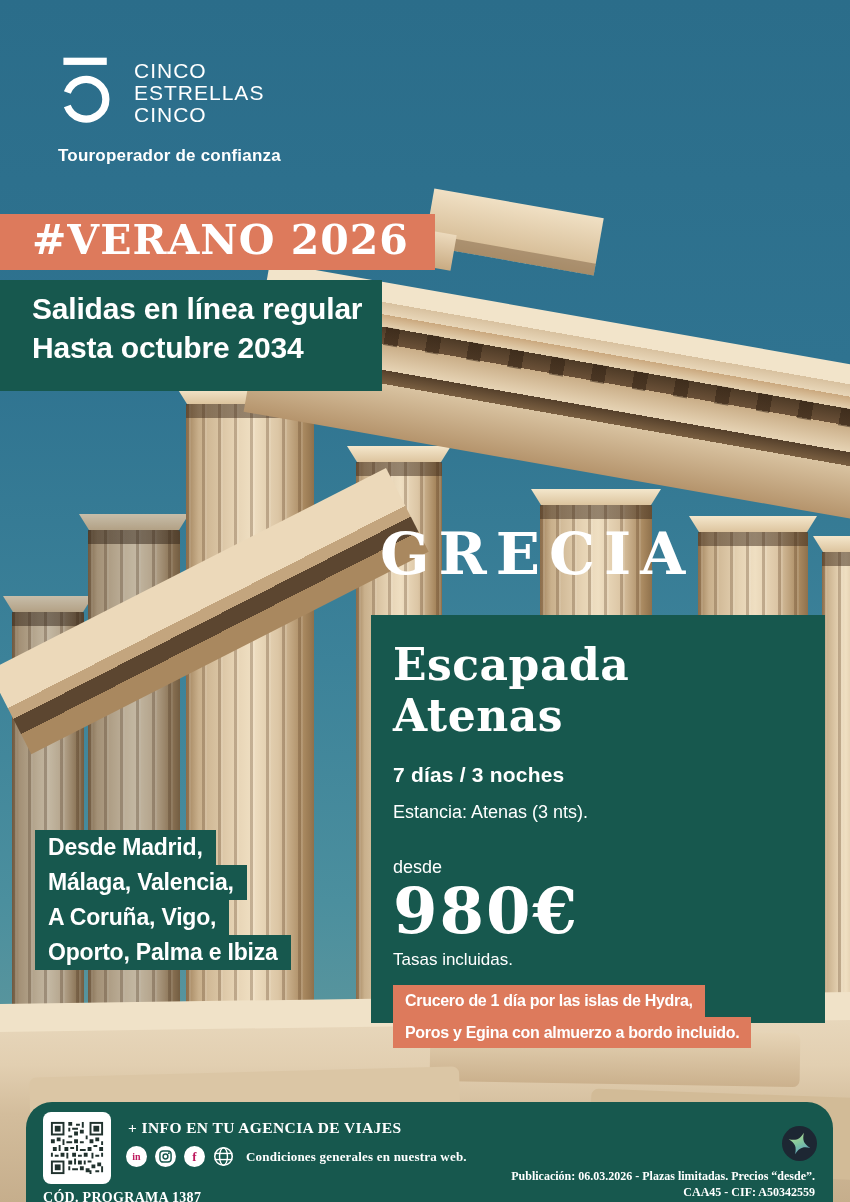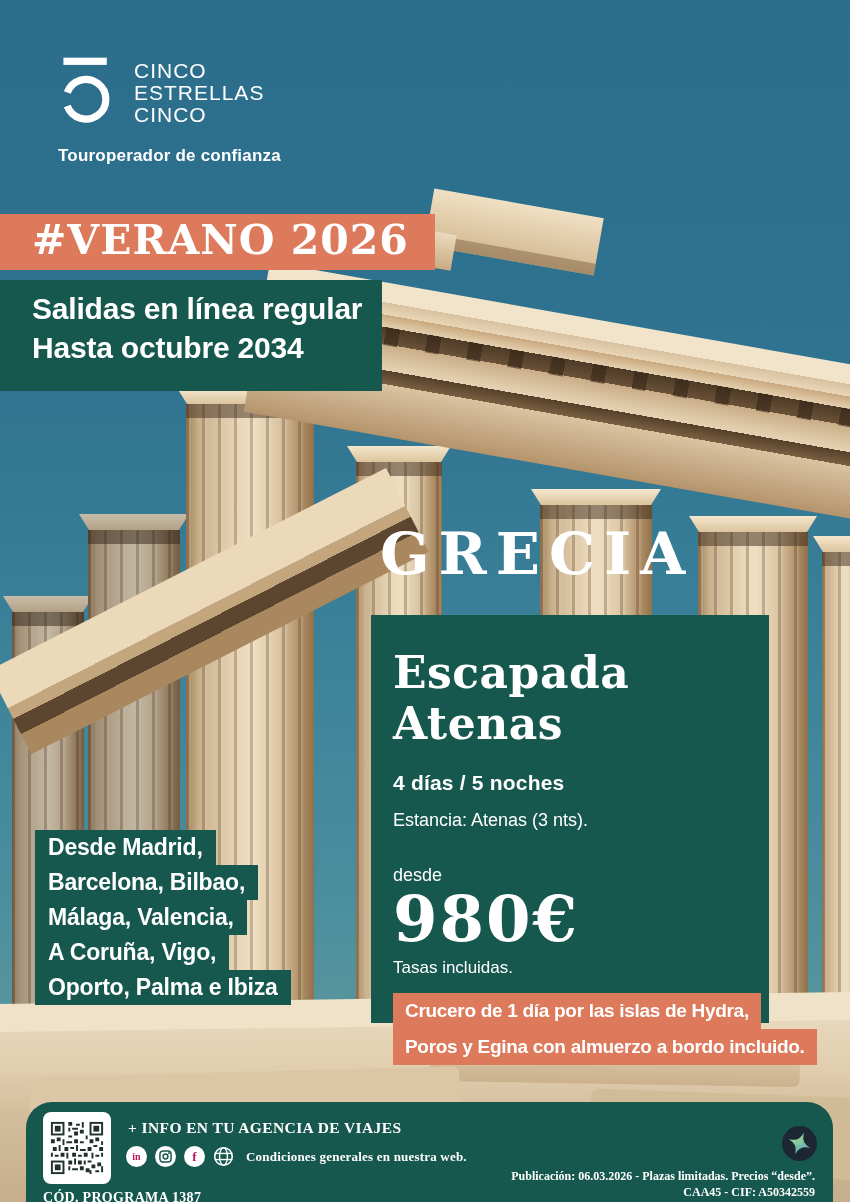--- a/index.html
+++ b/index.html
@@ -57,30 +57,30 @@
   .tagline{position:absolute;left:58px;top:146px;font-size:17px;font-weight:bold;z-index:4;letter-spacing:.2px;}
 
   
   .badge-verano{position:absolute;left:0;top:214px;z-index:4;background:#dd7a5c;
     padding:2px 26px 6px 32px;font-size:41px;font-weight:bold;letter-spacing:1px;width:fit-content;}
   .badge-salidas{position:absolute;left:0;top:280px;z-index:4;background:#17584e;
     padding:9px 20px 24px 32px;font-size:30px;font-weight:bold;line-height:39px;width:fit-content;letter-spacing:-.2px;}
 
   
   .grecia{position:absolute;left:380px;top:520px;z-index:4;font-size:58px;font-weight:bold;letter-spacing:9px;}
-  .panel{position:absolute;left:371px;top:615px;width:398px;height:408px;z-index:4;
-    background:#17584e;padding:26px 22px;box-sizing:border-box;}
+  .panel{position:absolute;left:371px;top:615px;width:454px;height:408px;z-index:4;
+    background:#17584e;padding:18px 22px;box-sizing:border-box;}
   .trip-title{font-size:44px;font-weight:bold;letter-spacing:.5px;margin-top:6px;}
   .duration{margin-top:22px;font-size:21px;font-weight:bold;letter-spacing:.2px;}
   .stay{margin-top:15px;font-size:18px;}
   .price-prefix{margin-top:34px;font-size:18px;}
   .price{font-size:64px;font-weight:bold;line-height:1.02;letter-spacing:2px;}
   .taxes{margin-top:7px;font-size:17px;}
   .note{margin-top:15px;}
-  .note-line{display:table;background:#dd7a5c;padding:5px 12px;font-size:19px;font-weight:bold;
+  .note-line{display:table;background:#dd7a5c;padding:5px 12px;font-size:16px;font-weight:bold;
     letter-spacing:-.3px;line-height:1.35;white-space:nowrap;}
 
   
   .cities{position:absolute;left:35px;top:830px;z-index:4;}
   .city-line{display:table;background:#17584e;padding:3px 13px;font-size:23px;font-weight:bold;
     line-height:29px;white-space:nowrap;letter-spacing:-.2px;}
 
   
   .footer{position:absolute;left:26px;top:1102px;width:807px;height:117px;z-index:6;
     background:#17584e;border-radius:26px 26px 0 0;font-family:Liberation Serif, serif;}
@@ -140,34 +140,33 @@
   <div class="badge-verano serif">#VERANO 2026</div>
   <div class="badge-salidas">
     <div>Salidas en línea regular</div>
     <div>Hasta octubre 2034</div>
   </div>
 
   <div class="grecia serif">GRECIA</div>
 
   <section class="panel">
     <div class="trip-title serif">Escapada Atenas</div>
-    <div class="duration">4 días / 5 noches</div>
+    <div class="duration">7 días / 3 noches</div>
     <div class="stay">Estancia: Atenas (3 nts).</div>
     <div class="price-prefix">desde</div>
     <div class="price serif">980€</div>
     <div class="taxes">Tasas incluidas.</div>
     <div class="note">
       <div class="note-line">Crucero de 1 día por las islas de Hydra,</div>
       <div class="note-line">Poros y Egina con almuerzo a bordo incluido.</div>
     </div>
   </section>
 
   <div class="cities">
     <div class="city-line">Desde Madrid,</div>
-    <div class="city-line">Barcelona, Bilbao,</div>
     <div class="city-line">Málaga, Valencia,</div>
     <div class="city-line">A Coruña, Vigo,</div>
     <div class="city-line">Oporto, Palma e Ibiza</div>
   </div>
 
   <footer class="footer">
     <div class="qr">
       <svg width="56" height="60" viewBox="0 0 29 29" aria-hidden="true">
         <g fill="#20312d">
           <rect x="1" y="1" width="7" height="7"></rect>

